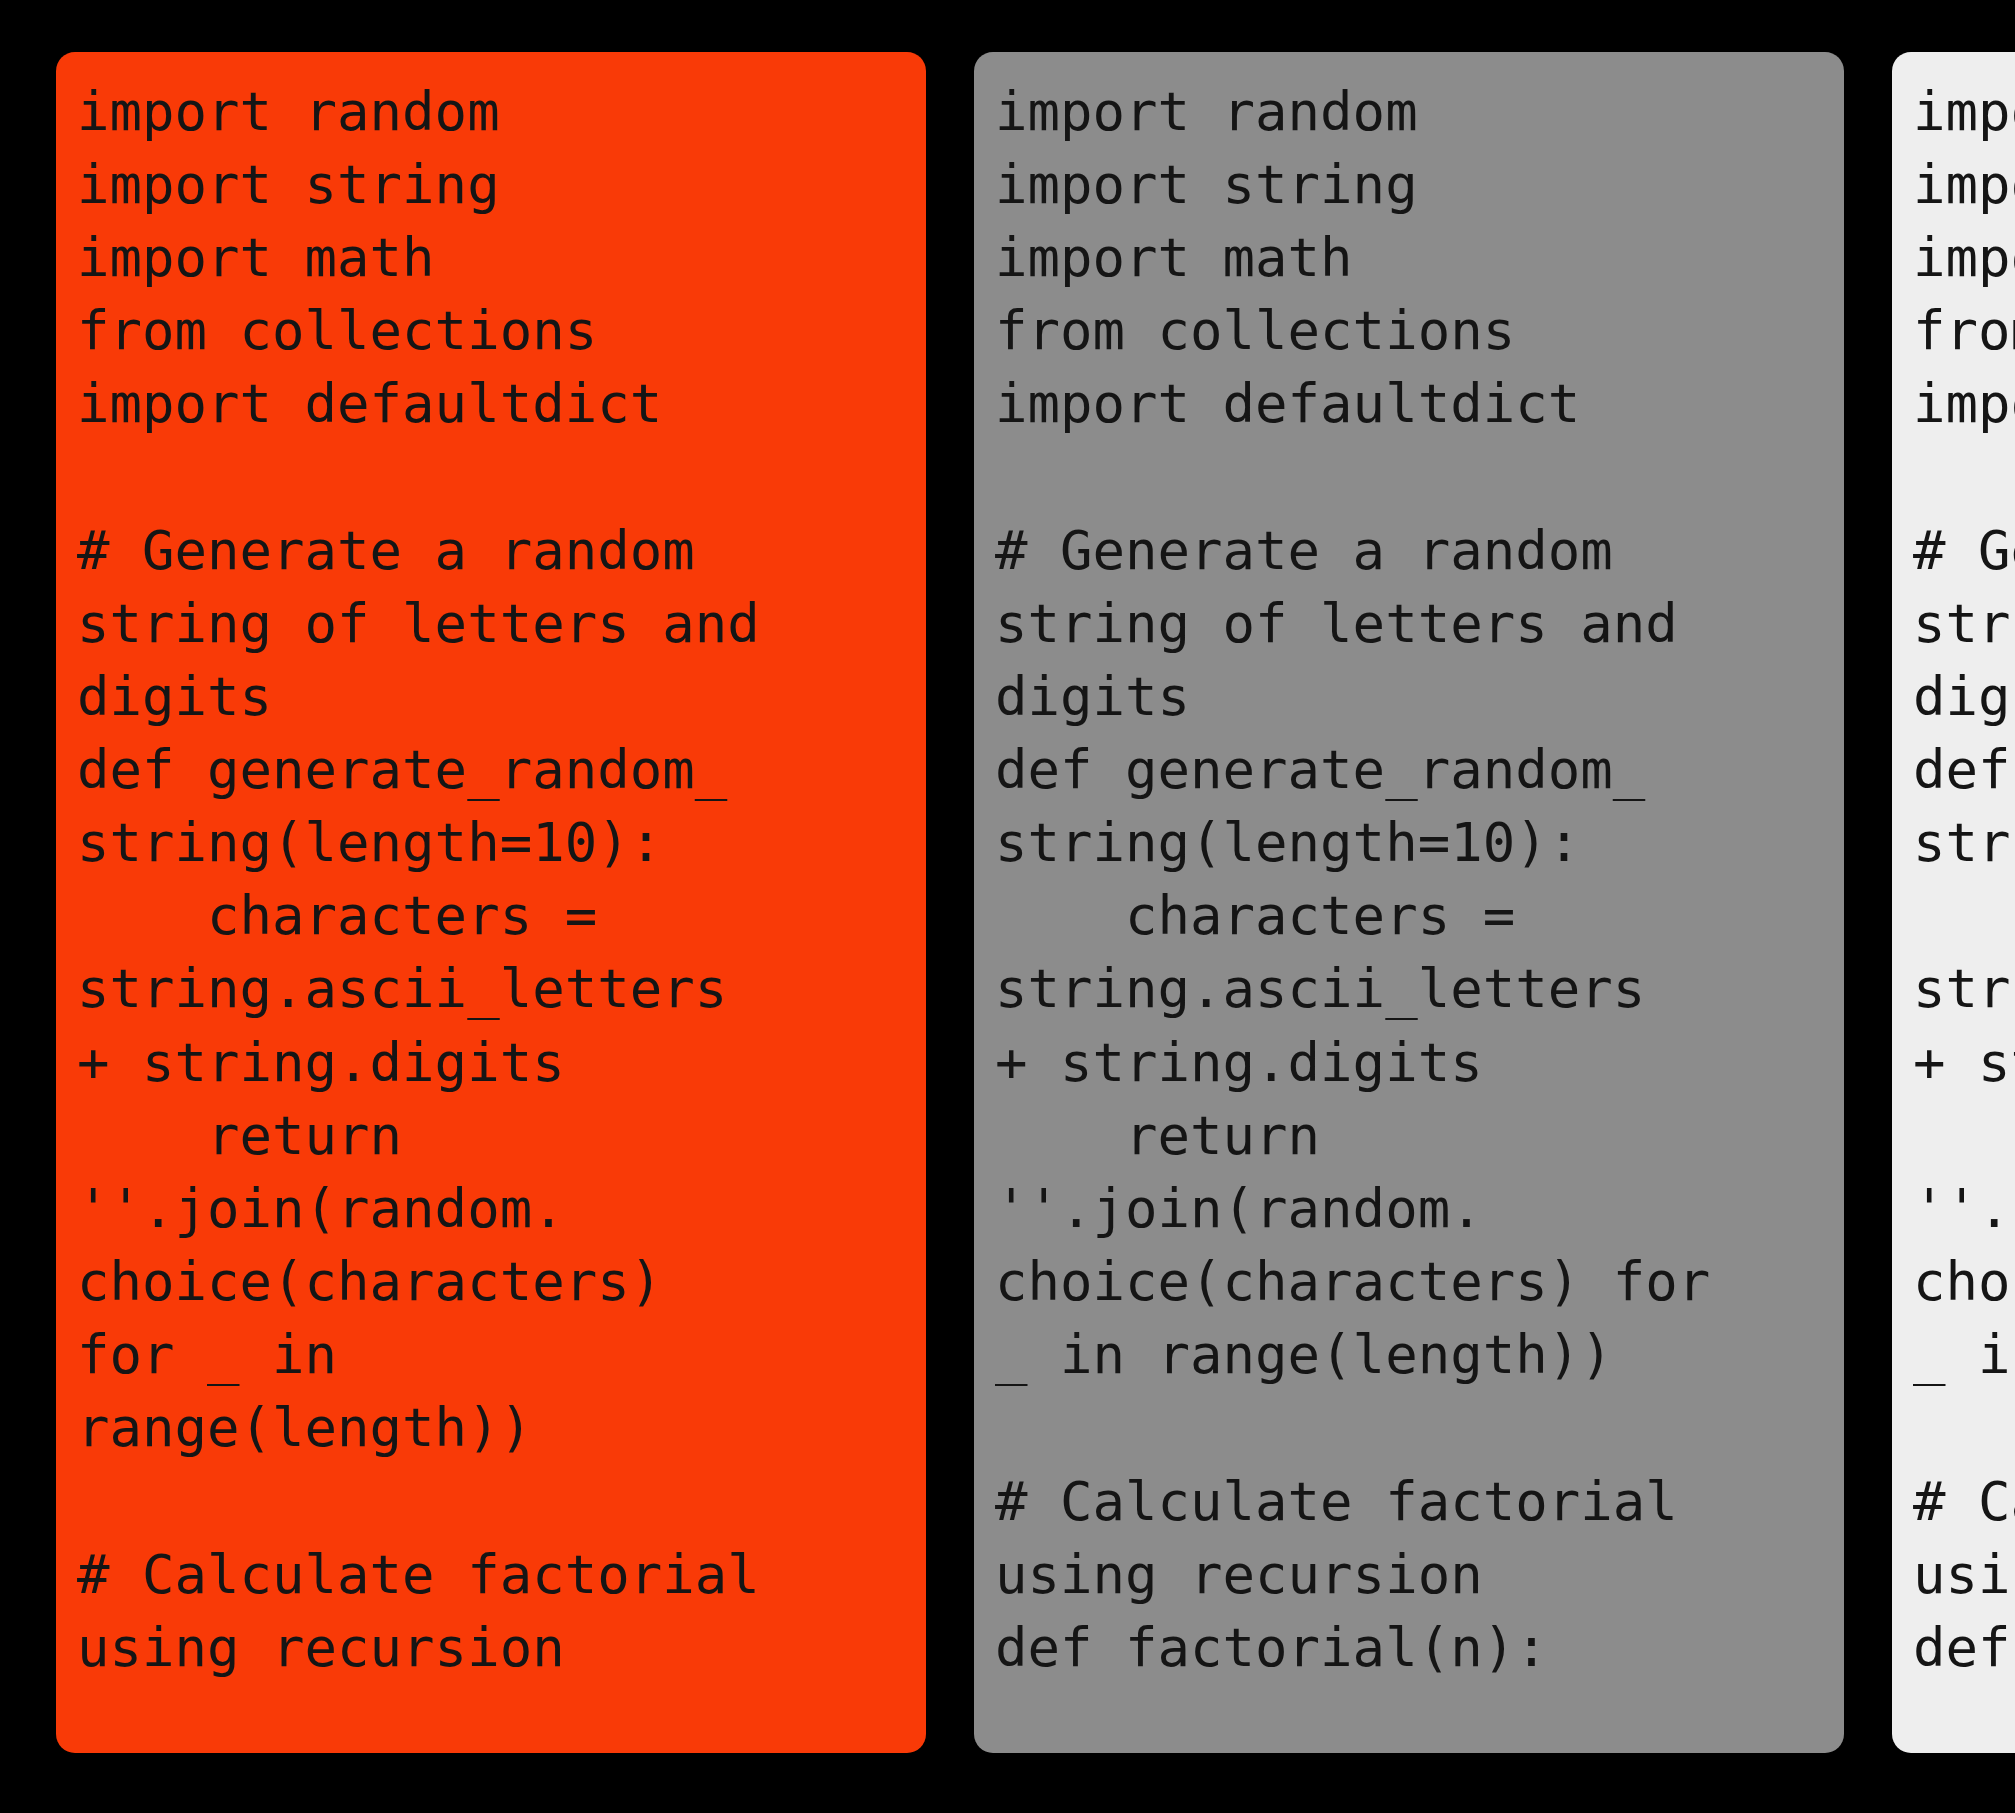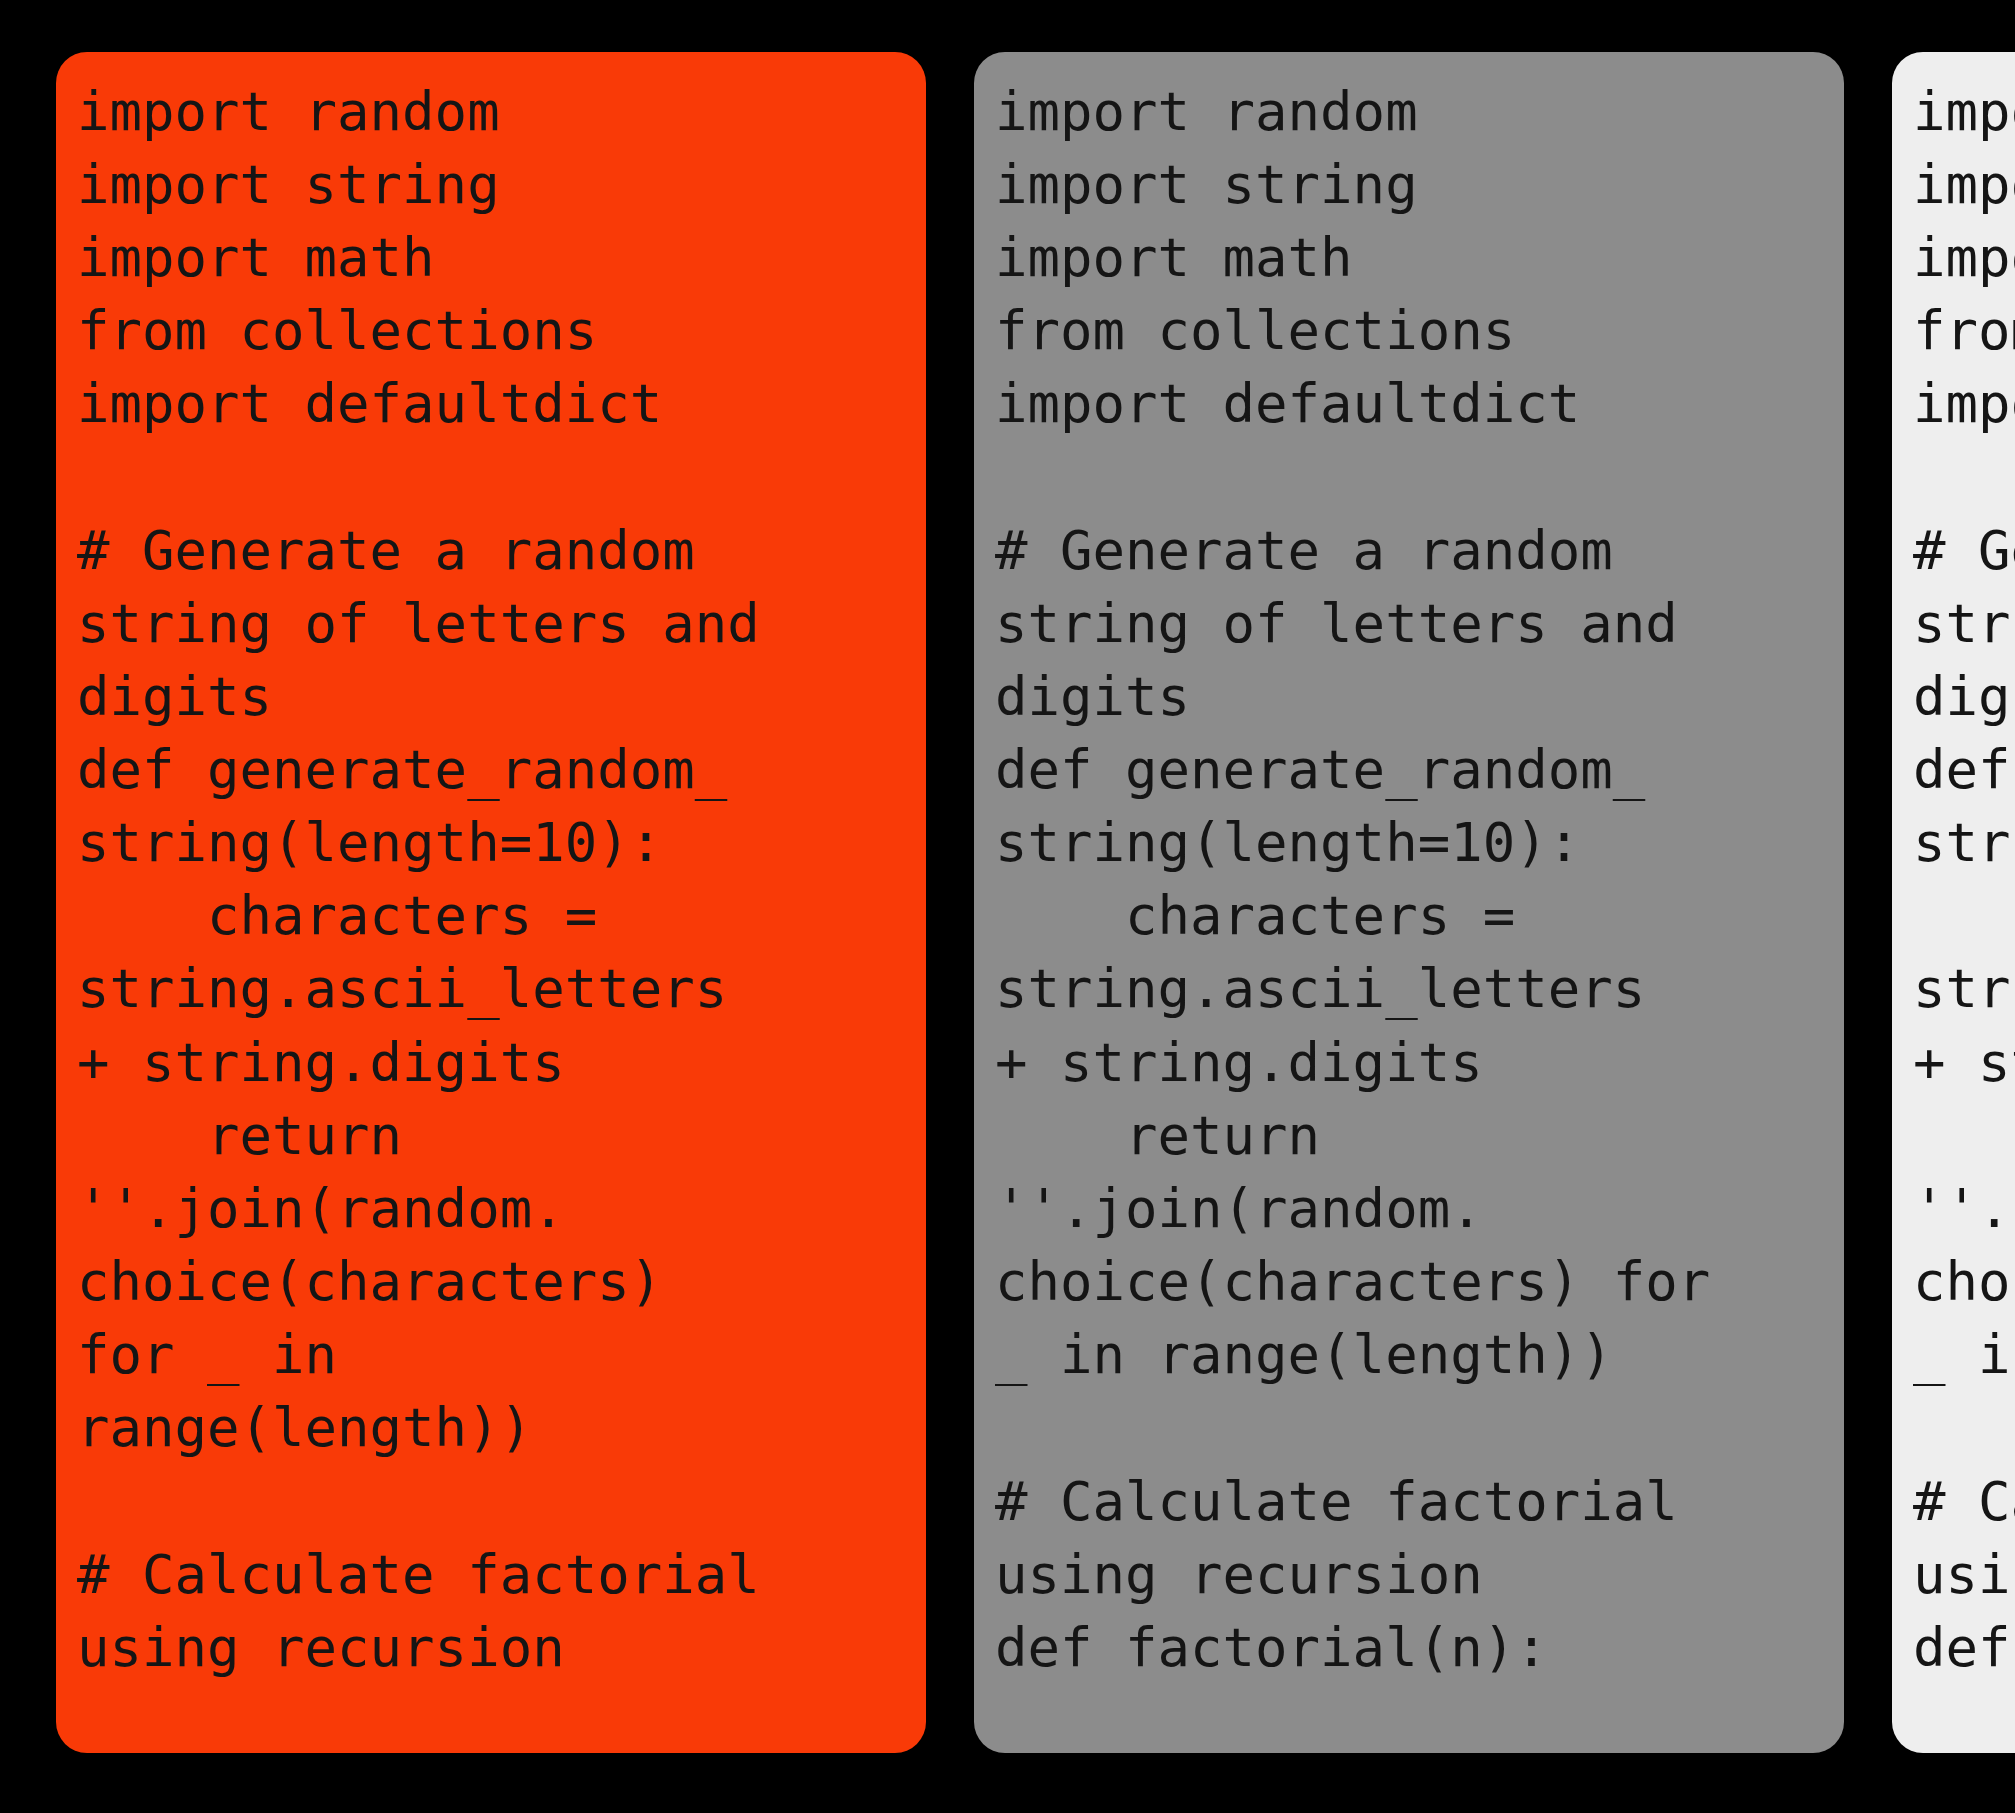--- a/index.html
+++ b/index.html
@@ -18,21 +18,21 @@
     flex-direction: row;
     align-items: flex-start;
     gap: 48px;
     padding: 52px 56px 56px 56px;
     box-sizing: border-box;
     height: 100%;
   }
   .panel {
     width: 870px;
     height: 1701px;
-    border-radius: 31px;
+    border-radius: 19px;
     box-sizing: border-box;
     padding: 22.6px 21px 16px 21px;
     overflow: hidden;
   }
   .code {
     margin: 0;
     font-family: "DejaVu Sans Mono", monospace;
     font-size: 54px;
     line-height: 1.355;
     letter-spacing: 0px;

